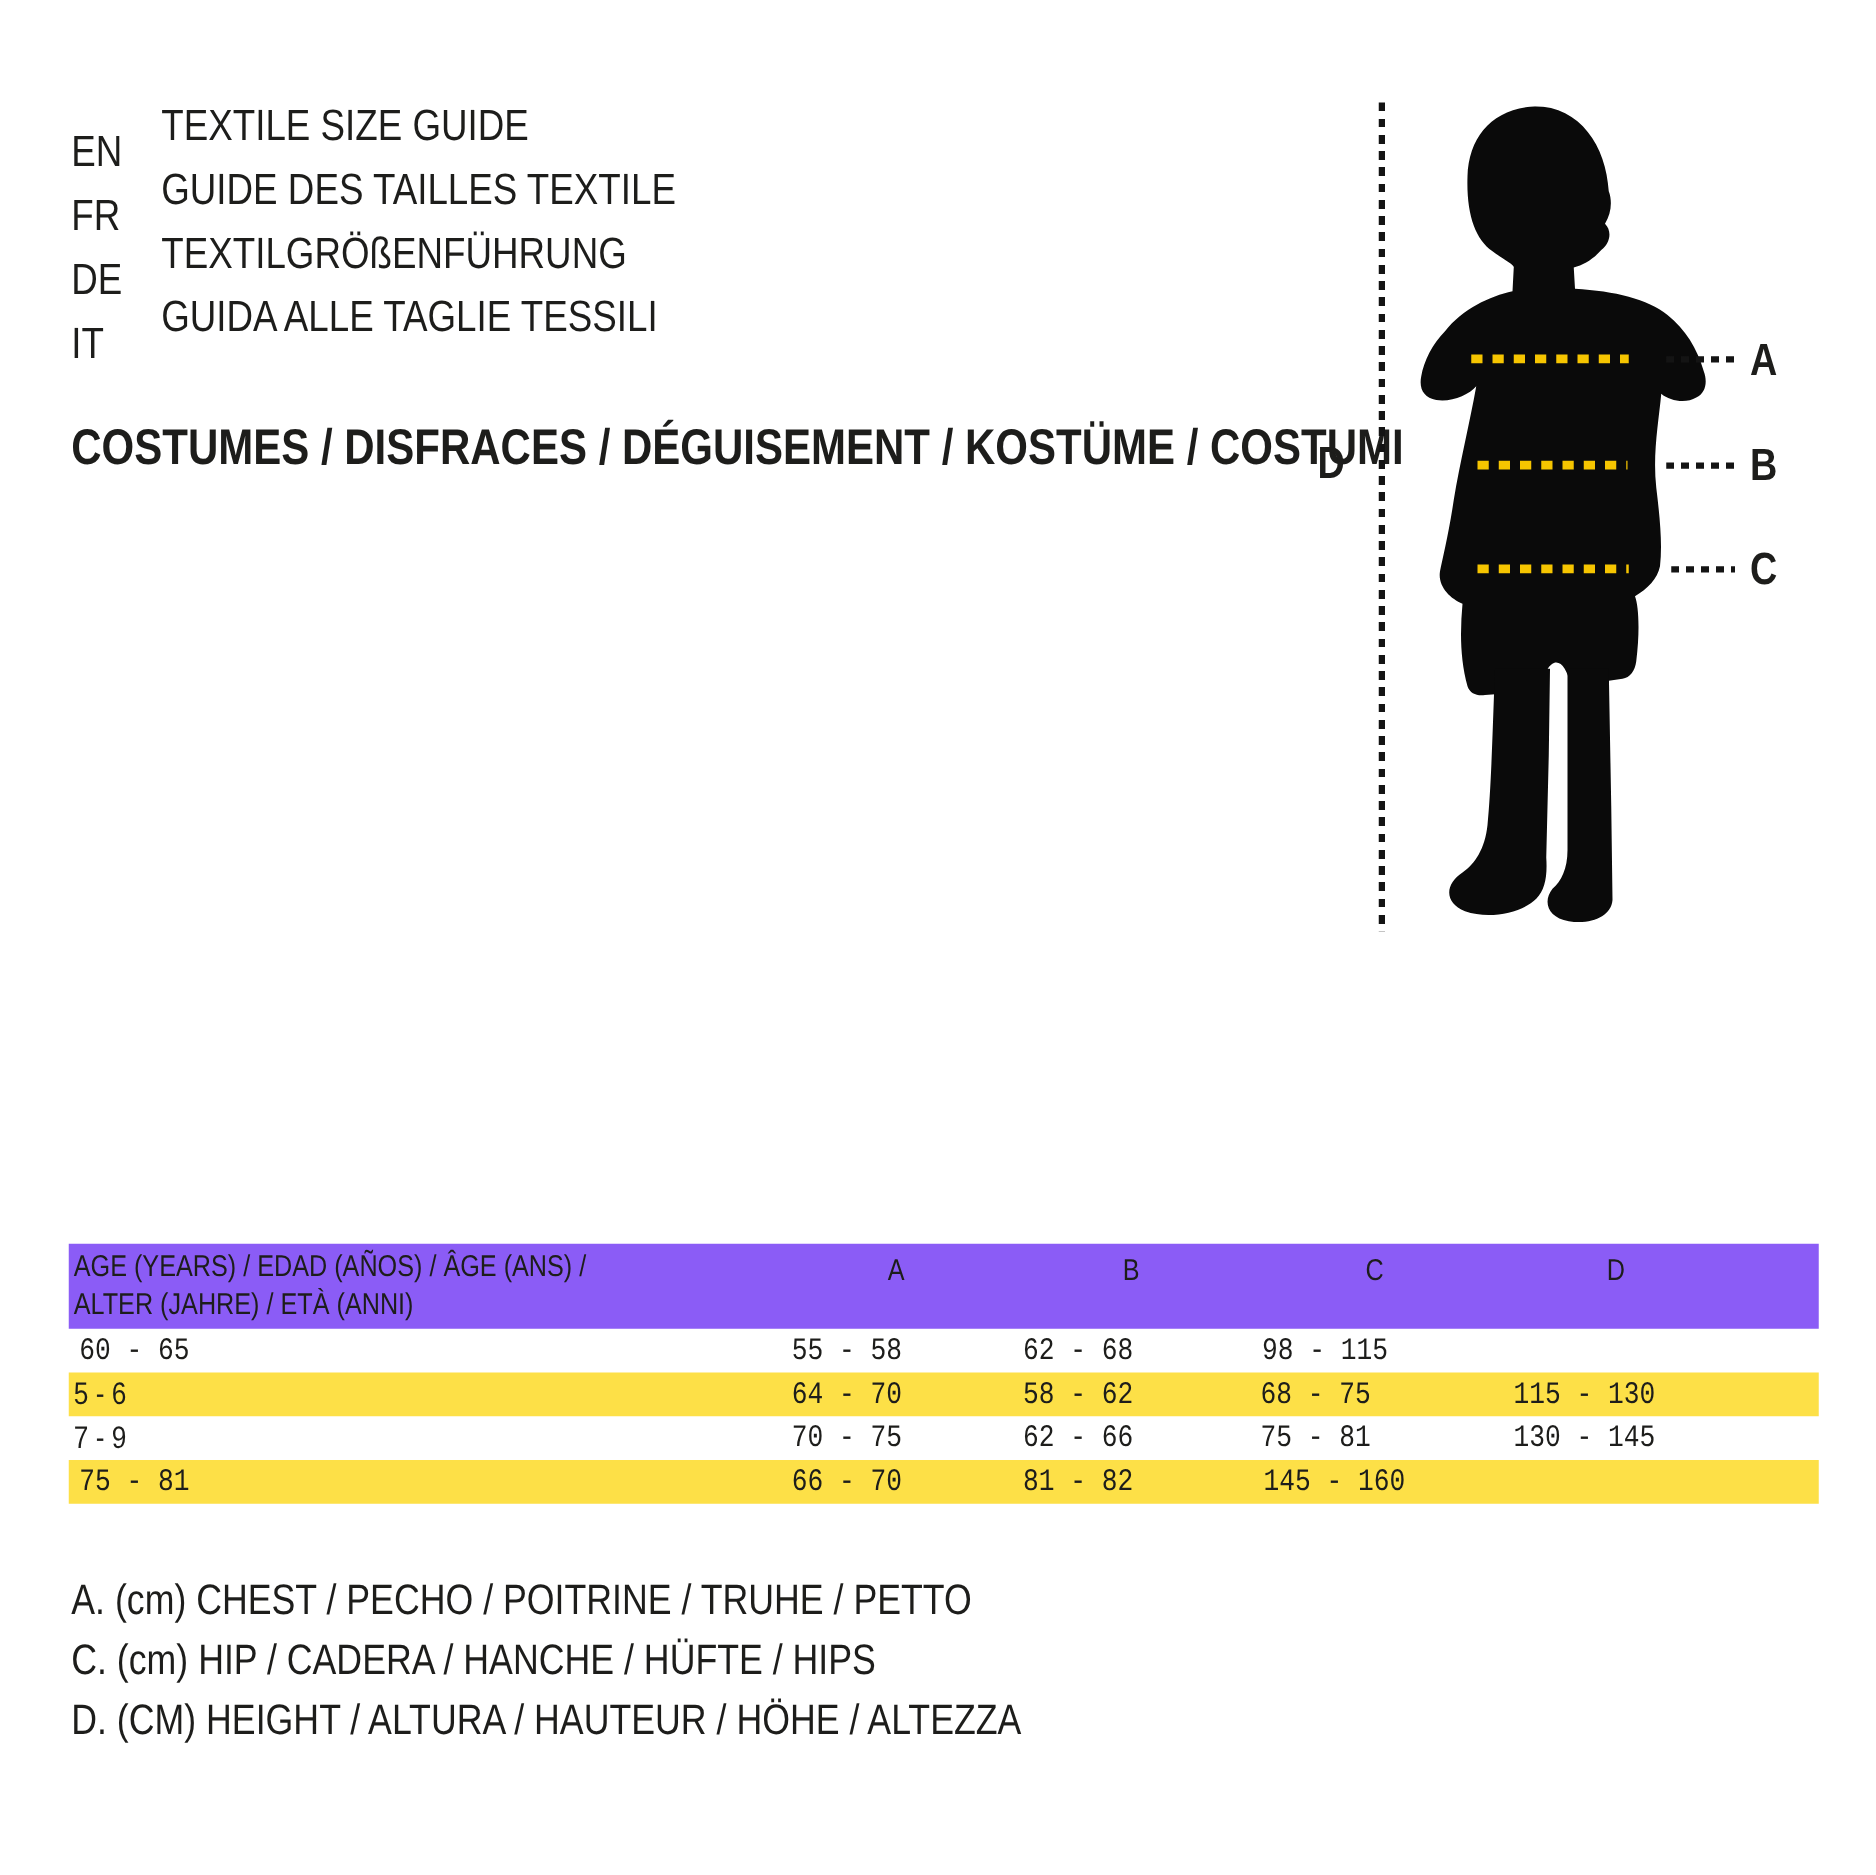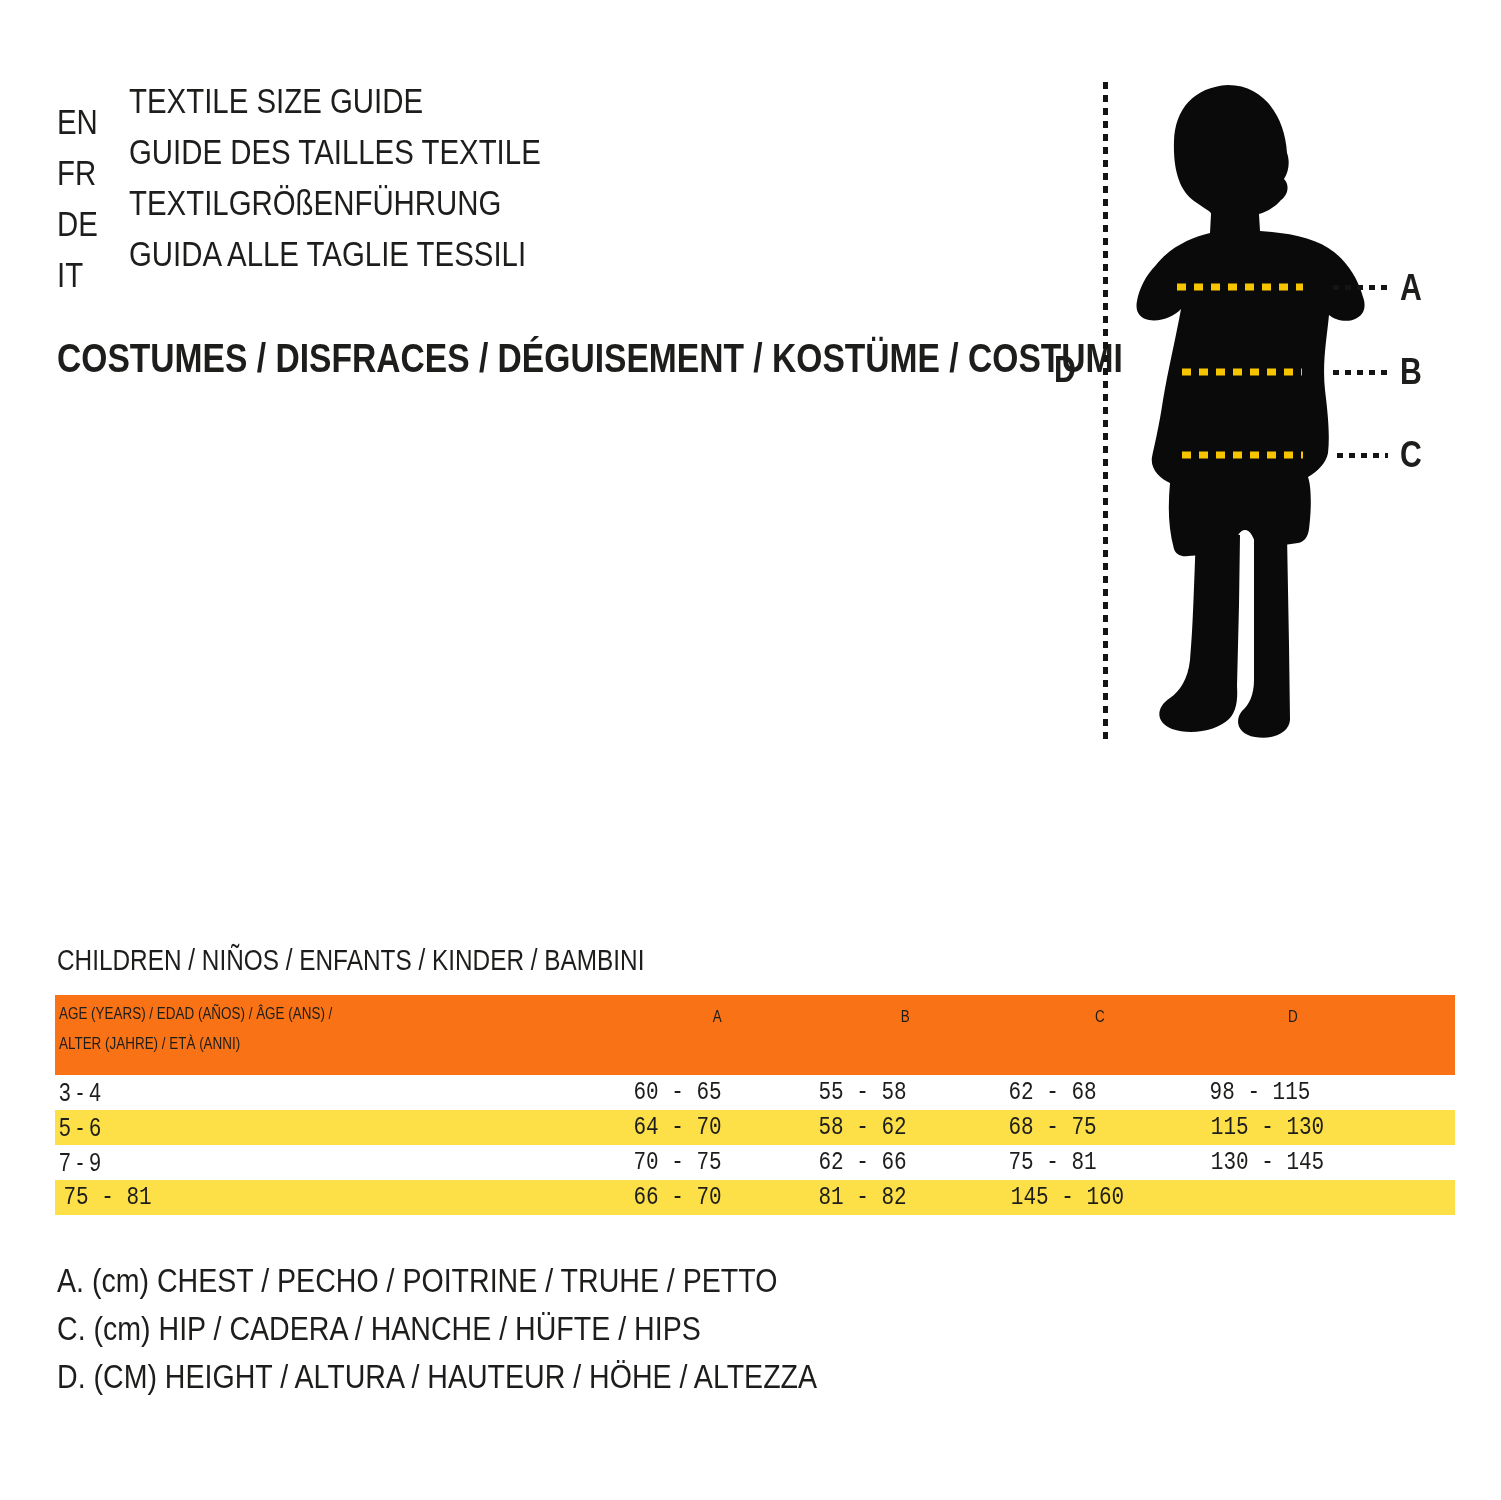--- a/index.html
+++ b/index.html
@@ -31,21 +31,21 @@
   .connector{position:absolute;height:5px;
     background:repeating-linear-gradient(to right,#141414 0 6px,transparent 6px 12px);}
   .conn-a{left:293px;top:225px;width:55px;}
   .conn-b{left:293px;top:310px;width:55px;}
   .conn-c{left:297px;top:393px;width:51px;}
 
   
   .table-title{position:absolute;left:57px;top:943px;font-size:29px;line-height:35px;}
   .size-table{position:absolute;left:55px;top:995px;width:1400px;}
   .t-grid{display:grid;grid-template-columns:570px 185px 190px 200px 185px 70px;}
-  .t-header{background:#f97316;height:80px;font-size:16px;}
+  .t-header{background:#8b5cf6;height:68px;font-size:24px;}
   .t-header .age-cell{padding:4px 0 0 4px;line-height:30px;}
   .t-header .col-cell{padding-top:7px;text-align:center;line-height:30px;}
   .t-row{height:35px;font-size:25px;align-items:center;}
   .t-row.alt{background:#fde047;}
   .t-row .age-cell{padding-left:4px;}
   .t-row .val-cell{text-align:left;font-family:Liberation Mono, monospace;}
 
   
   .legend{position:absolute;left:57px;top:1256px;}
   .legend-line{height:48px;display:flex;align-items:center;font-size:34px;}
@@ -139,39 +139,35 @@
 
     <div class="connector conn-a"></div>
     <div class="connector conn-b"></div>
     <div class="connector conn-c"></div>
 
     <div class="marker-label a-label"><span class="cxc">A</span></div>
     <div class="marker-label b-label"><span class="cxc">B</span></div>
     <div class="marker-label c-label"><span class="cxc">C</span></div>
   </div>
 
-  <div class="table-title">
-    <span class="cx">CHILDREN / NIÑOS / ENFANTS / KINDER / BAMBINI</span>
-  </div>
 
   <div class="size-table">
     <div class="t-grid t-header">
       <div class="age-cell">
         <div><span class="cx">AGE (YEARS) / EDAD (AÑOS) / ÂGE (ANS) /</span></div>
         <div><span class="cx">ALTER (JAHRE) / ETÀ (ANNI)</span></div>
       </div>
       <div class="col-cell"><span class="cxc">A</span></div>
       <div class="col-cell"><span class="cxc">B</span></div>
       <div class="col-cell"><span class="cxc">C</span></div>
       <div class="col-cell"><span class="cxc">D</span></div>
       <div></div>
     </div>
 
     <div class="t-grid t-row">
-      <div class="age-cell"><span class="cx">3 - 4</span></div>
       <div class="val-cell"><span class="cxc">60 - 65</span></div>
       <div class="val-cell"><span class="cxc">55 - 58</span></div>
       <div class="val-cell"><span class="cxc">62 - 68</span></div>
       <div class="val-cell"><span class="cxc">98 - 115</span></div>
       <div></div>
     </div>
     <div class="t-grid t-row alt">
       <div class="age-cell"><span class="cx">5 - 6</span></div>
       <div class="val-cell"><span class="cxc">64 - 70</span></div>
       <div class="val-cell"><span class="cxc">58 - 62</span></div>

